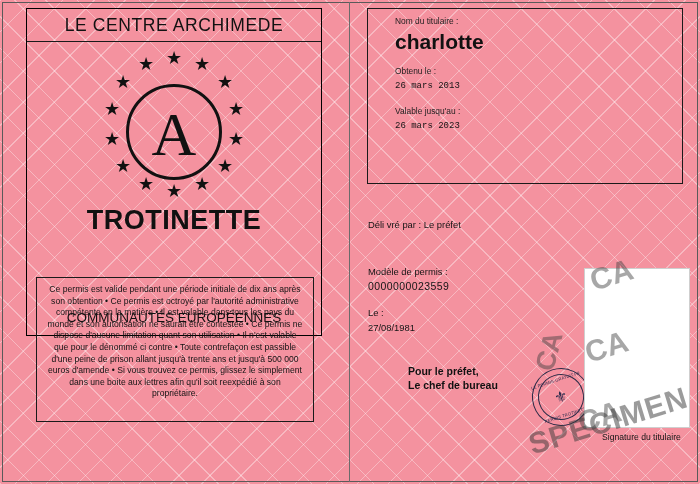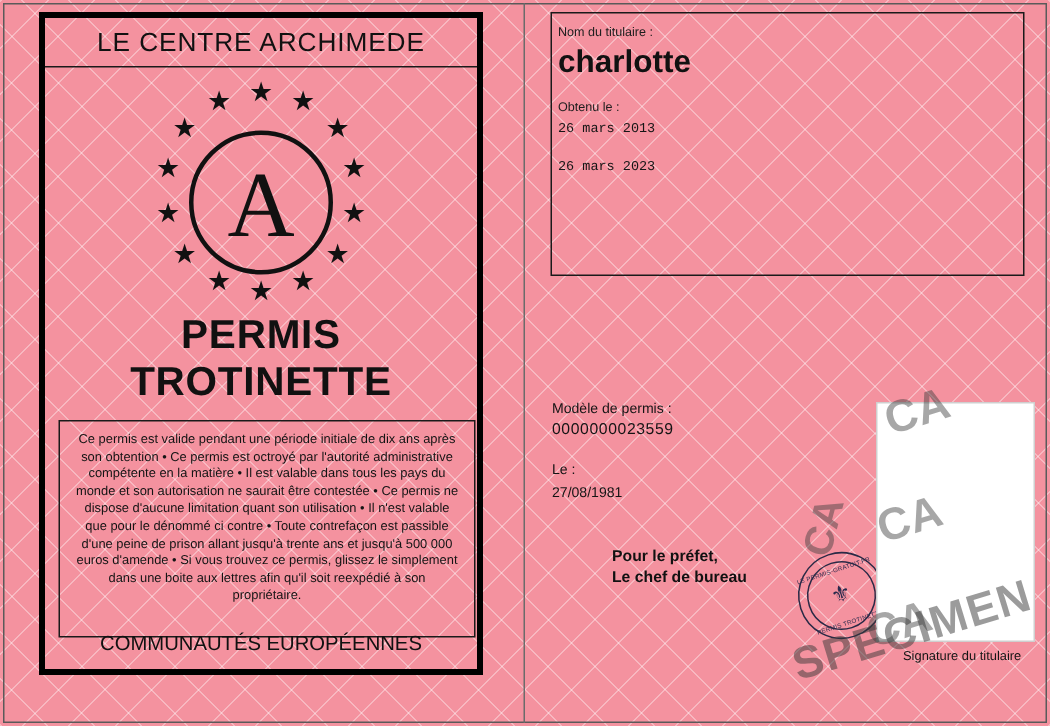--- a/index.html
+++ b/index.html
@@ -46,22 +46,22 @@
 
   
   .left {
     position: absolute;
     left: 0; top: 0;
     width: 349px; height: 484px;
   }
   .left-inner {
     position: absolute;
     left: 26px; top: 8px;
-    width: 296px; height: 442px;
-    border: 4px solid #000000;
+    width: 296px; height: 328px;
+    border: 1px solid #000000;
     box-sizing: border-box;
   }
   .title-bar {
     position: absolute;
     left: 0; top: 0;
     width: 100%;
     height: 33px;
     border-bottom: 1px solid #1a1a1a;
     display: flex;
     align-items: center;
@@ -160,21 +160,21 @@
     width: 350px; height: 484px;
   }
   .holder-box {
     position: absolute;
     left: 17px;
     top: 8px;
     width: 316px;
     height: 176px;
     border: 1px solid #1a1a1a;
     box-sizing: border-box;
-    padding: 6px 4px;
+    padding: 6px 27px;
   }
   .lbl {
     font-size: 8.4px;
     color: #1d1d1d;
     line-height: 12px;
   }
   .name-value {
     font-size: 21px;
     font-weight: bold;
     color: #111;
@@ -336,45 +336,49 @@
         <div class="star" style="left:76px; top:133px;">★</div>
         <div class="star" style="left:48px; top:126px;">★</div>
         <div class="star" style="left:25px; top:108px;">★</div>
         <div class="star" style="left:14px; top:81px;">★</div>
         <div class="star" style="left:14px; top:51px;">★</div>
         <div class="star" style="left:25px; top:24px;">★</div>
         <div class="star" style="left:48px; top:6px;">★</div>
       </div>
 
       <div class="permis-title">
-        <div>PERMIS</div>
         <div>TROTINETTE</div>
       </div>
 
       <div class="legal-box">
         <p>Ce permis est valide pendant une période initiale de dix ans après son obtention • Ce permis est octroyé par l'autorité administrative compétente en la matière • Il est valable dans tous les pays du monde et son autorisation ne saurait être contestée • Ce permis ne dispose d'aucune limitation quant son utilisation • Il n'est valable que pour le dénommé ci contre • Toute contrefaçon est passible d'une peine de prison allant jusqu'à trente ans et jusqu'à 500 000 euros d'amende • Si vous trouvez ce permis, glissez le simplement dans une boite aux lettres afin qu'il soit reexpédié à son propriétaire.</p>
       </div>
 
       <div class="model-block">
         <div class="model-line2">COMMUNAUTÉS EUROPÉENNES</div>
       </div>
     </div>
   </div>
 
   <div class="right">
 
     <div class="holder-box">
       <div class="lbl">Nom du titulaire :</div>
       <div class="name-value">charlotte</div>
       <div class="lbl">Obtenu le :</div>
       <div class="val">26 mars 2013</div>
+      <div class="lbl">Valable jusqu'au :</div>
       <div class="val">26 mars 2023</div>
     </div>
 
     <div class="issuer">
+      <div>
+        <span>Déli vré par :</span>
+        <span>Le préfet</span>
+      </div>
     </div>
 
     <div class="perm-number">
       <div>Modèle de permis :</div>
       <div class="big">0000000023559</div>
     </div>
 
     <div class="place-date">
       <div>Le :</div>
       <div>27/08/1981</div>

